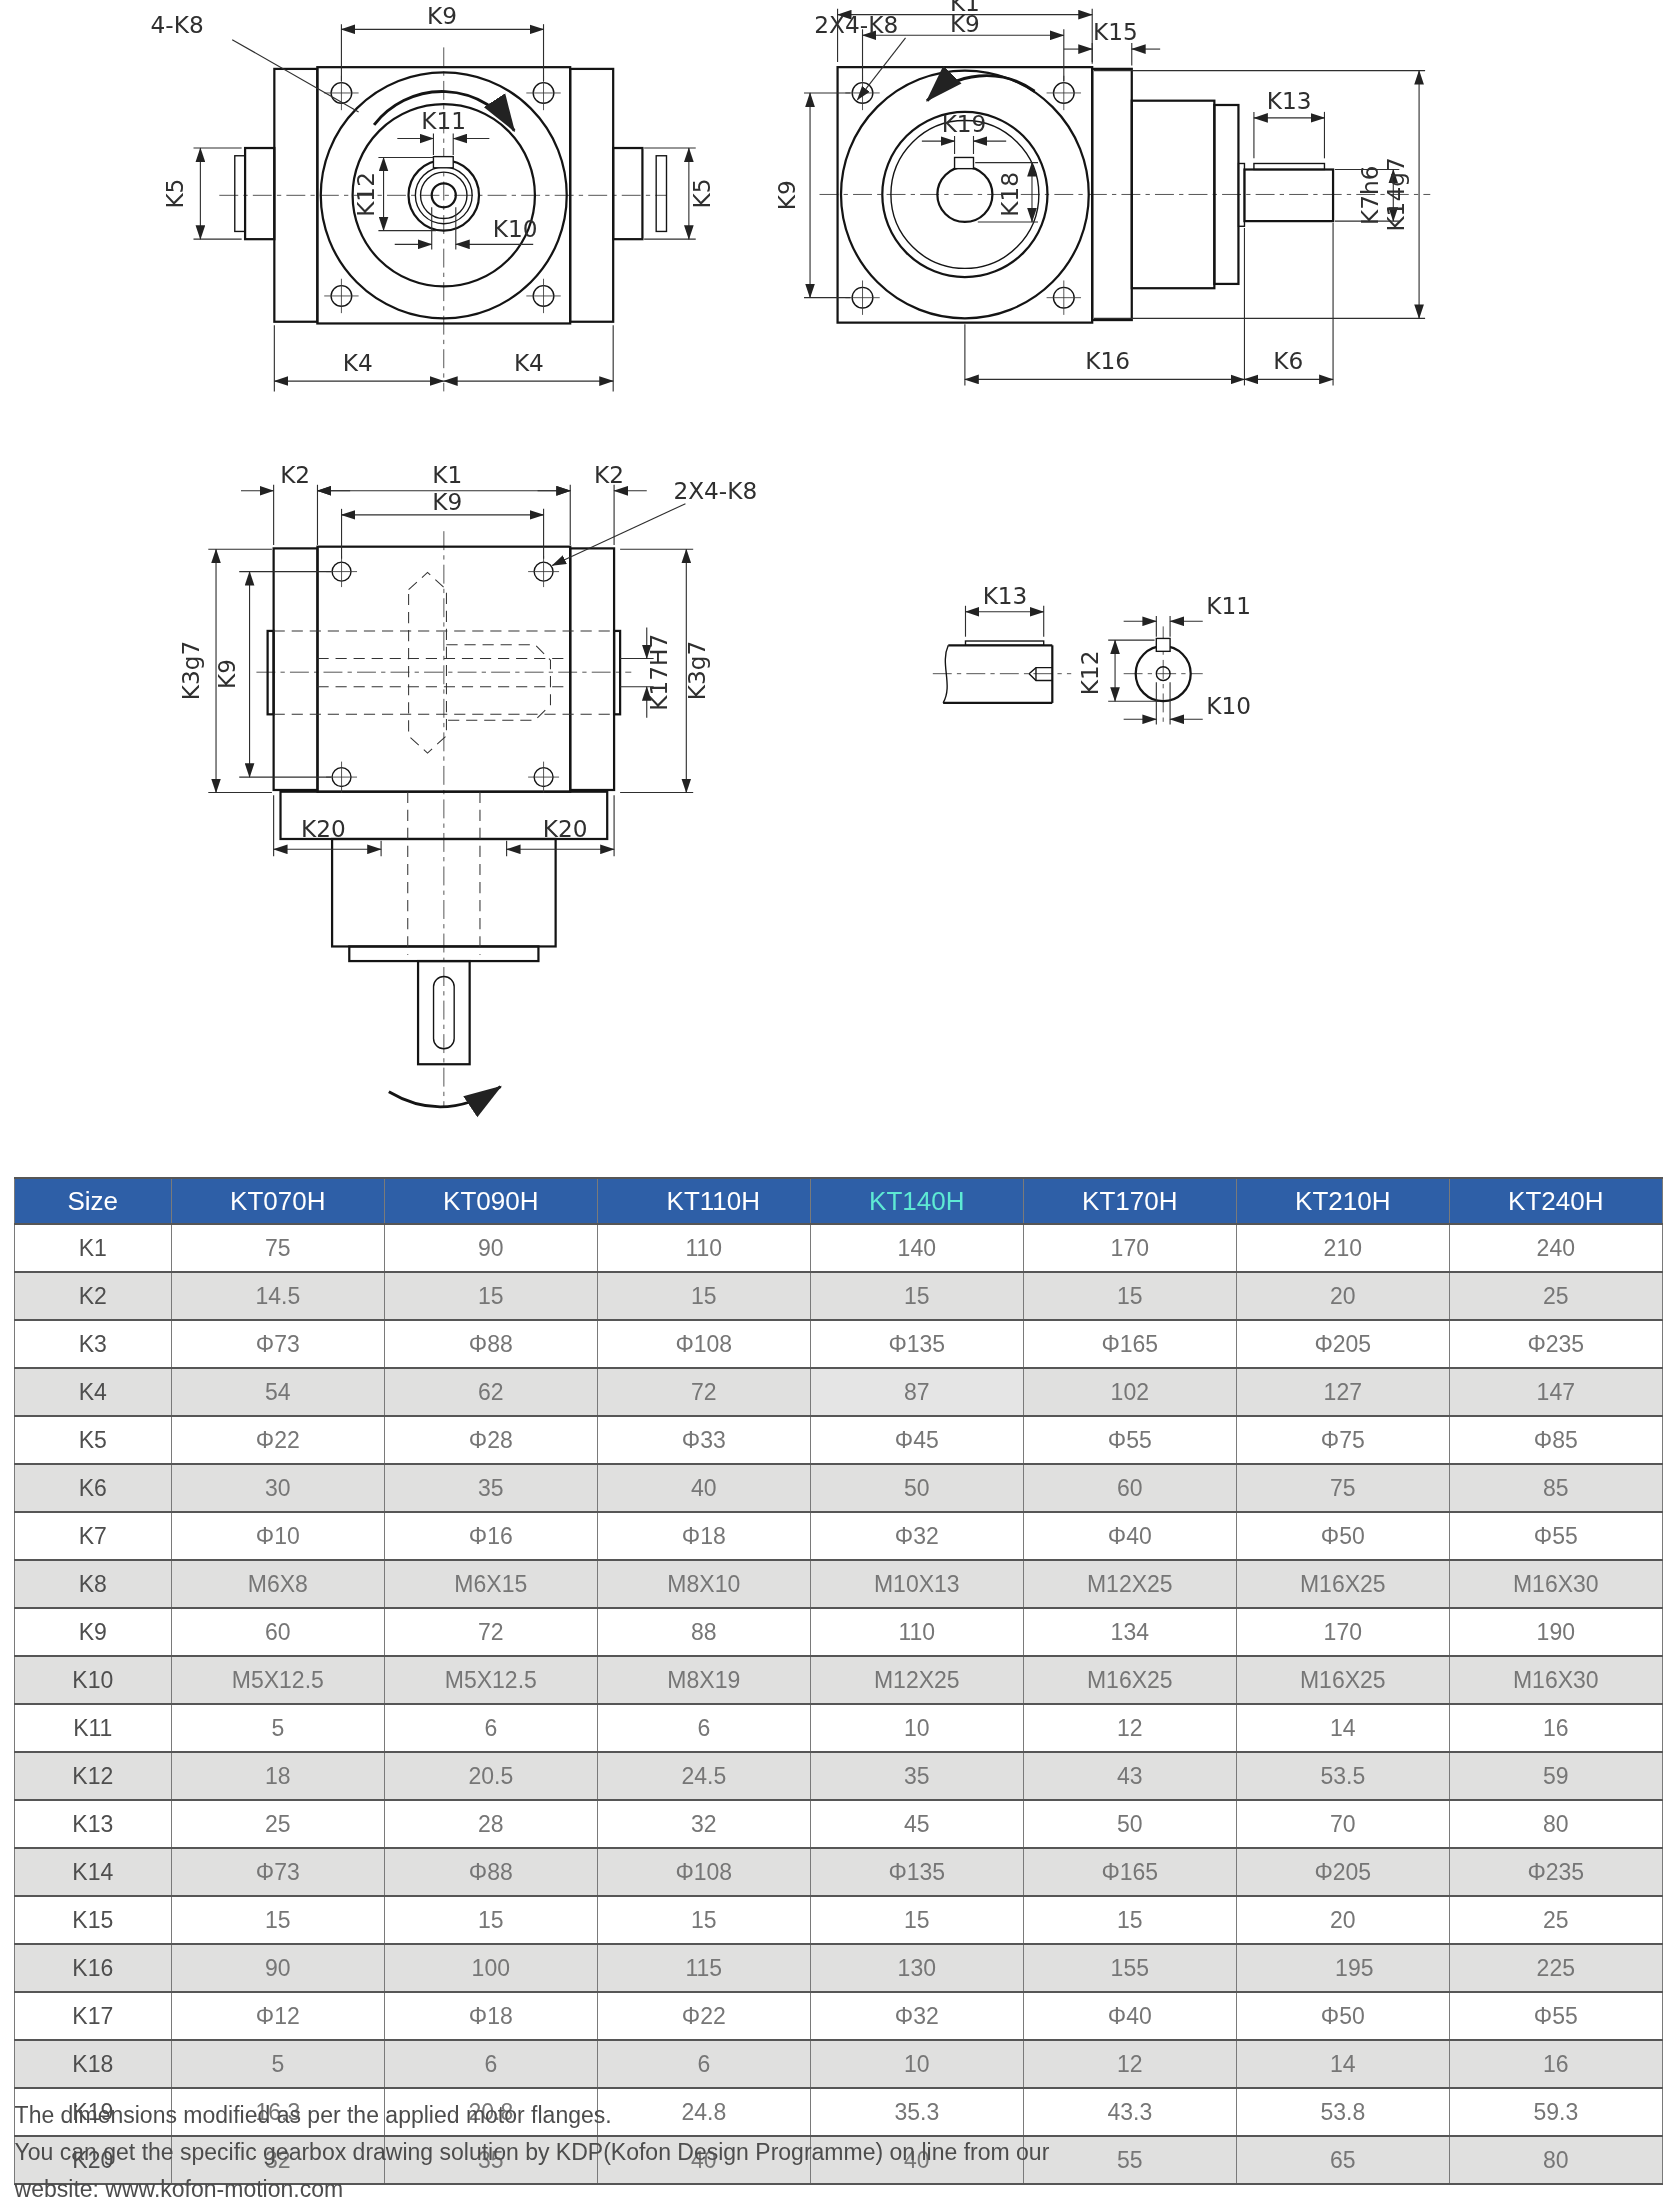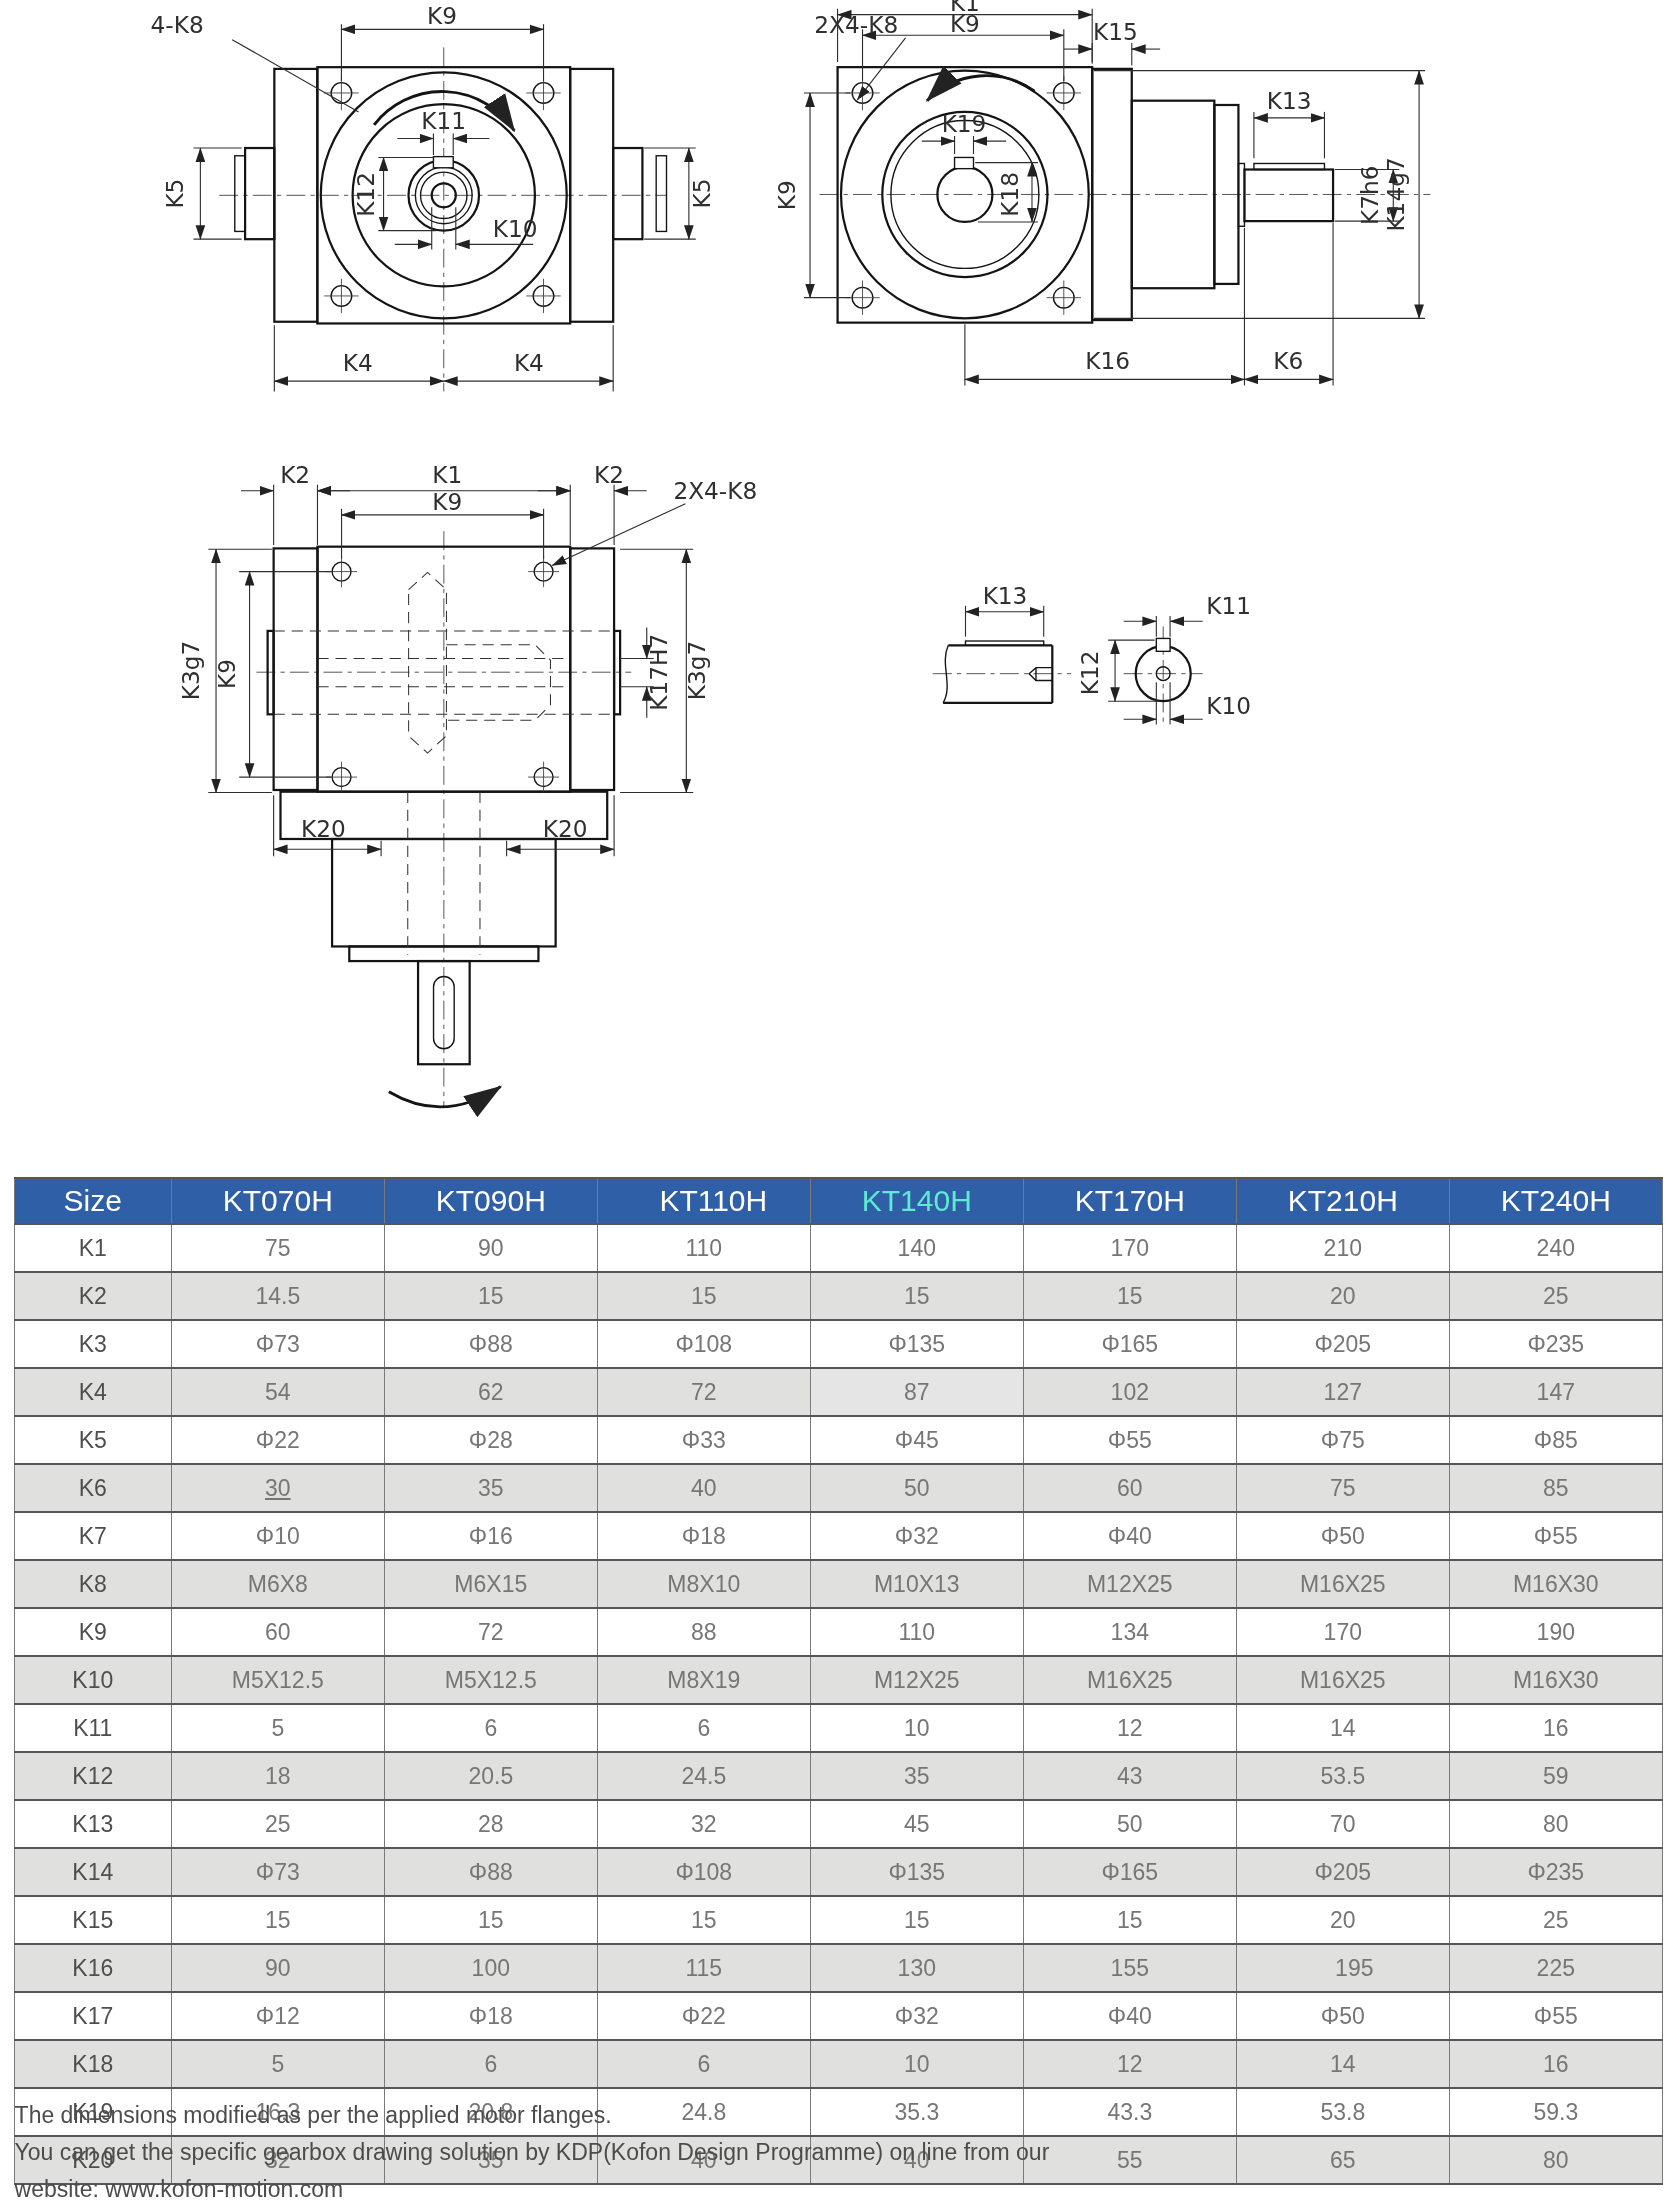--- a/index.html
+++ b/index.html
@@ -14,21 +14,21 @@
   .arc{stroke:#141414;stroke-width:3.4;fill:none;}
   .cl{stroke:#3a3a3a;stroke-width:1;fill:none;stroke-dasharray:22 6 5 6;}
   .clb{stroke:#3a3a3a;stroke-width:1;fill:none;}
   .hid{stroke:#333;stroke-width:1.2;fill:none;stroke-dasharray:13 8;}
   .dt{fill:#2f2f2f;font-family:"DejaVu Sans",sans-serif;font-size:27px;}
   
   .tablewrap{position:absolute;left:13.8px;top:1177px;}
   table.dims{border-collapse:collapse;table-layout:fixed;width:1644px;
              font-family:"Liberation Sans",sans-serif;}
   table.dims col.c0{width:157px;} table.dims col.cv{width:213px;}
-  table.dims th{height:42px;font-size:30px;font-weight:400;color:#fff;}
+  table.dims th{height:42px;font-size:26px;font-weight:400;color:#fff;}
   table.dims td{height:44px;font-size:23px;color:#767676;text-align:center;}
   table.dims td.rowlabel{color:#4e4e4e;}
   table.dims th,table.dims td{border-left:1.7px solid #7a7a7a;border-right:1.7px solid #7a7a7a;
              border-top:2.6px solid #565656;border-bottom:2.6px solid #565656;text-align:center;}
   .notes{position:absolute;left:14.6px;top:2103px;width:1205px;}
   .notes p{margin:0 0 13px 0;font-size:23px;line-height:24px;color:#4c4c4c;}
 </style>
 </head>
 <body>
 
@@ -395,21 +395,21 @@
             <td>Φ22</td>
             <td>Φ28</td>
             <td>Φ33</td>
             <td>Φ45</td>
             <td>Φ55</td>
             <td>Φ75</td>
             <td>Φ85</td>
           </tr>
           <tr>
             <td class="rowlabel" style="background: rgb(224, 224, 223);">K6</td>
-            <td style="background: rgb(224, 224, 223); text-decoration: underline;">30</td>
+            <td style="background: rgb(224, 224, 223);">30</td>
             <td style="background: rgb(224, 224, 223);">35</td>
             <td style="background: rgb(224, 224, 223);">40</td>
             <td style="background: rgb(224, 224, 223);">50</td>
             <td style="background: rgb(224, 224, 223);">60</td>
             <td style="background: rgb(224, 224, 223);">75</td>
             <td style="background: rgb(224, 224, 223);">85</td>
           </tr>
           <tr>
             <td class="rowlabel">K7</td>
             <td>Φ10</td>

